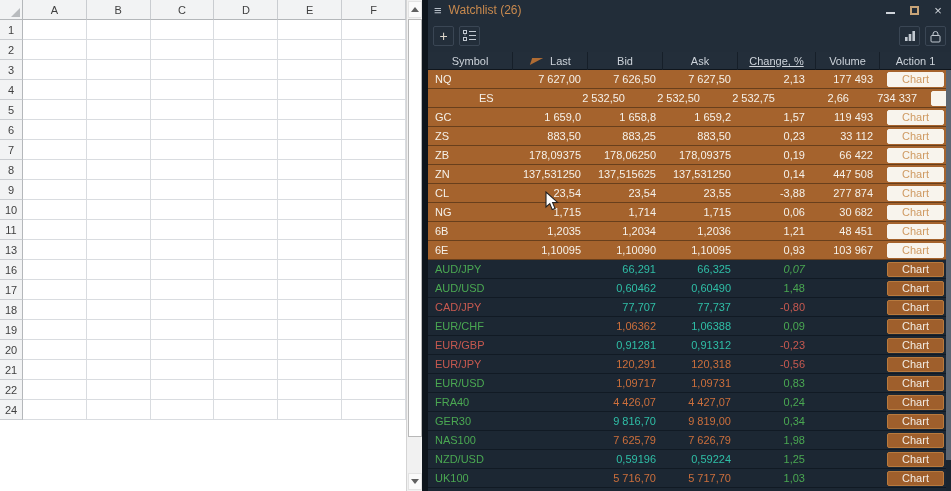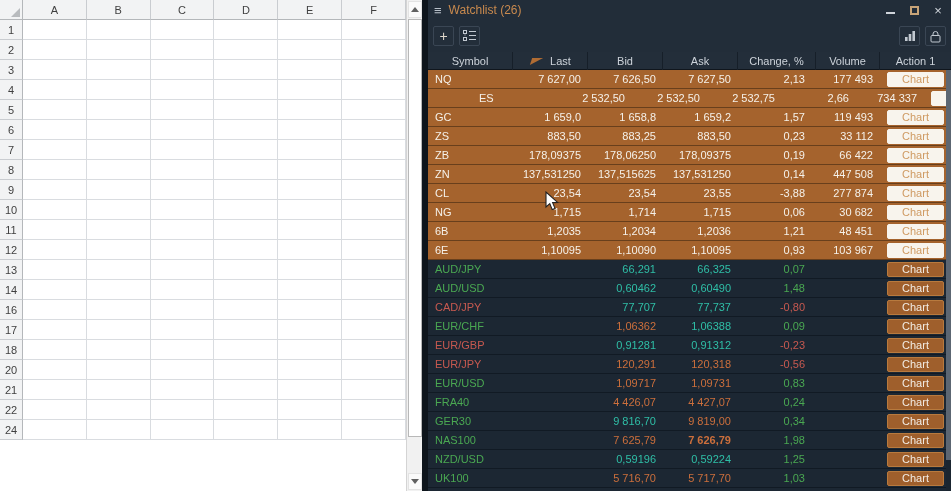--- a/index.html
+++ b/index.html
@@ -182,66 +182,57 @@
         <div class="sh-row">
           <div class="sh-rowhead">11</div>
           <div class="sh-cell"></div>
           <div class="sh-cell"></div>
           <div class="sh-cell"></div>
           <div class="sh-cell"></div>
           <div class="sh-cell"></div>
           <div class="sh-cell"></div>
         </div>
         <div class="sh-row">
-          <div class="sh-rowhead">12</div>
-          <div class="sh-cell"></div>
-          <div class="sh-cell"></div>
-          <div class="sh-cell"></div>
-          <div class="sh-cell"></div>
-          <div class="sh-cell"></div>
-          <div class="sh-cell"></div>
-        </div>
-        <div class="sh-row">
           <div class="sh-rowhead">13</div>
           <div class="sh-cell"></div>
           <div class="sh-cell"></div>
           <div class="sh-cell"></div>
           <div class="sh-cell"></div>
           <div class="sh-cell"></div>
           <div class="sh-cell"></div>
         </div>
         <div class="sh-row">
-          <div class="sh-rowhead">14</div>
-          <div class="sh-cell"></div>
-          <div class="sh-cell"></div>
-          <div class="sh-cell"></div>
-          <div class="sh-cell"></div>
-          <div class="sh-cell"></div>
-          <div class="sh-cell"></div>
-        </div>
-        <div class="sh-row">
           <div class="sh-rowhead">16</div>
           <div class="sh-cell"></div>
           <div class="sh-cell"></div>
           <div class="sh-cell"></div>
           <div class="sh-cell"></div>
           <div class="sh-cell"></div>
           <div class="sh-cell"></div>
         </div>
         <div class="sh-row">
           <div class="sh-rowhead">17</div>
           <div class="sh-cell"></div>
           <div class="sh-cell"></div>
           <div class="sh-cell"></div>
           <div class="sh-cell"></div>
           <div class="sh-cell"></div>
           <div class="sh-cell"></div>
         </div>
         <div class="sh-row">
           <div class="sh-rowhead">18</div>
+          <div class="sh-cell"></div>
+          <div class="sh-cell"></div>
+          <div class="sh-cell"></div>
+          <div class="sh-cell"></div>
+          <div class="sh-cell"></div>
+          <div class="sh-cell"></div>
+        </div>
+        <div class="sh-row">
+          <div class="sh-rowhead">19</div>
           <div class="sh-cell"></div>
           <div class="sh-cell"></div>
           <div class="sh-cell"></div>
           <div class="sh-cell"></div>
           <div class="sh-cell"></div>
           <div class="sh-cell"></div>
         </div>
         <div class="sh-row">
           <div class="sh-rowhead">20</div>
           <div class="sh-cell"></div>
@@ -343,21 +334,21 @@
         <div class="wh-cell" style="width: 75px;">
           <span class="flag"></span>
           <span>Last</span>
         </div>
         <div class="wh-cell" style="width: 75px;">
           <span>Bid</span>
         </div>
         <div class="wh-cell" style="width: 75px;">
           <span>Ask</span>
         </div>
-        <div class="wh-cell" style="width: 78px;">
+        <div class="wh-cell" style="width: 78px; text-decoration: underline;">
           <span>Change, %</span>
         </div>
         <div class="wh-cell" style="width: 64px;">
           <span>Volume</span>
         </div>
         <div class="wh-cell" style="width: 71px;">
           <span>Action 1</span>
         </div>
       </div>
     <div id="wl-body">
@@ -469,21 +460,21 @@
           <div class="wl-cell c-num" style="width: 64px; color: rgb(245, 241, 234);">103 967</div>
           <div class="wl-cell c-act" style="width: 71px;">
             <button class="chart-btn">Chart</button>
           </div>
         </div>
         <div class="wl-row">
           <div class="wl-cell c-sym" style="width: 85px; color: rgb(74, 168, 82);">AUD/JPY</div>
           <div class="wl-cell c-num" style="width: 75px; color: rgb(245, 241, 234);"></div>
           <div class="wl-cell c-num" style="width: 75px; color: rgb(47, 191, 167);">66,291</div>
           <div class="wl-cell c-num" style="width: 75px; color: rgb(47, 191, 167);">66,325</div>
-          <div class="wl-cell c-chg" style="width: 78px; color: rgb(74, 168, 82);">0,07</div>
+          <div class="wl-cell c-chg" style="width: 78px; color: rgb(74, 168, 82); font-style: italic;">0,07</div>
           <div class="wl-cell c-num" style="width: 64px; color: rgb(245, 241, 234);"></div>
           <div class="wl-cell c-act" style="width: 71px;">
             <button class="chart-btn">Chart</button>
           </div>
         </div>
         <div class="wl-row">
           <div class="wl-cell c-sym" style="width: 85px; color: rgb(74, 168, 82);">AUD/USD</div>
           <div class="wl-cell c-num" style="width: 75px; color: rgb(245, 241, 234);"></div>
           <div class="wl-cell c-num" style="width: 75px; color: rgb(47, 191, 167);">0,60462</div>
           <div class="wl-cell c-num" style="width: 75px; color: rgb(47, 191, 167);">0,60490</div>
@@ -567,21 +558,21 @@
           <div class="wl-cell c-chg" style="width: 78px; color: rgb(74, 168, 82);">0,34</div>
           <div class="wl-cell c-num" style="width: 64px; color: rgb(245, 241, 234);"></div>
           <div class="wl-cell c-act" style="width: 71px;">
             <button class="chart-btn">Chart</button>
           </div>
         </div>
         <div class="wl-row">
           <div class="wl-cell c-sym" style="width: 85px; color: rgb(74, 168, 82);">NAS100</div>
           <div class="wl-cell c-num" style="width: 75px; color: rgb(245, 241, 234);"></div>
           <div class="wl-cell c-num" style="width: 75px; color: rgb(204, 111, 60);">7 625,79</div>
-          <div class="wl-cell c-num" style="width: 75px; color: rgb(204, 111, 60); font-weight: bold;">7 626,79</div>
+          <div class="wl-cell c-num" style="width: 75px; color: rgb(204, 111, 60);">7 626,79</div>
           <div class="wl-cell c-chg" style="width: 78px; color: rgb(74, 168, 82);">1,98</div>
           <div class="wl-cell c-num" style="width: 64px; color: rgb(245, 241, 234);"></div>
           <div class="wl-cell c-act" style="width: 71px;">
             <button class="chart-btn">Chart</button>
           </div>
         </div>
         <div class="wl-row">
           <div class="wl-cell c-sym" style="width: 85px; color: rgb(74, 168, 82);">NZD/USD</div>
           <div class="wl-cell c-num" style="width: 75px; color: rgb(245, 241, 234);"></div>
           <div class="wl-cell c-num" style="width: 75px; color: rgb(47, 191, 167);">0,59196</div>

